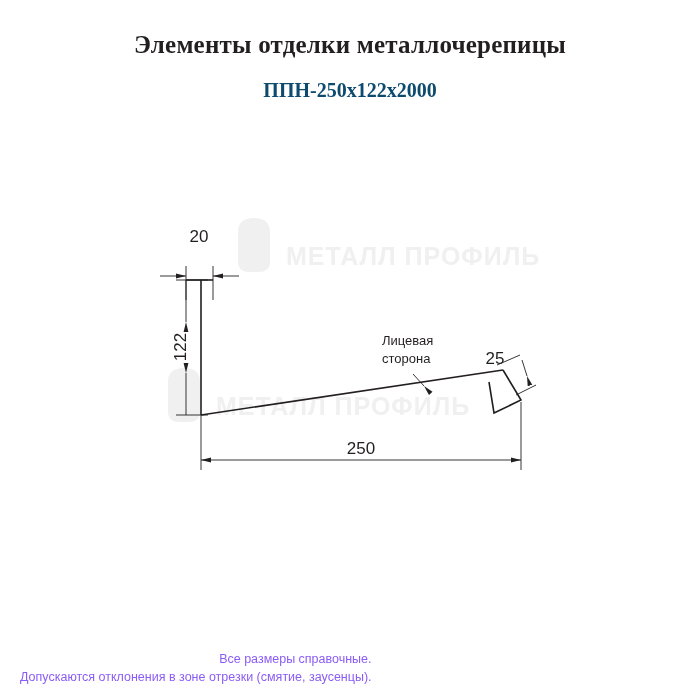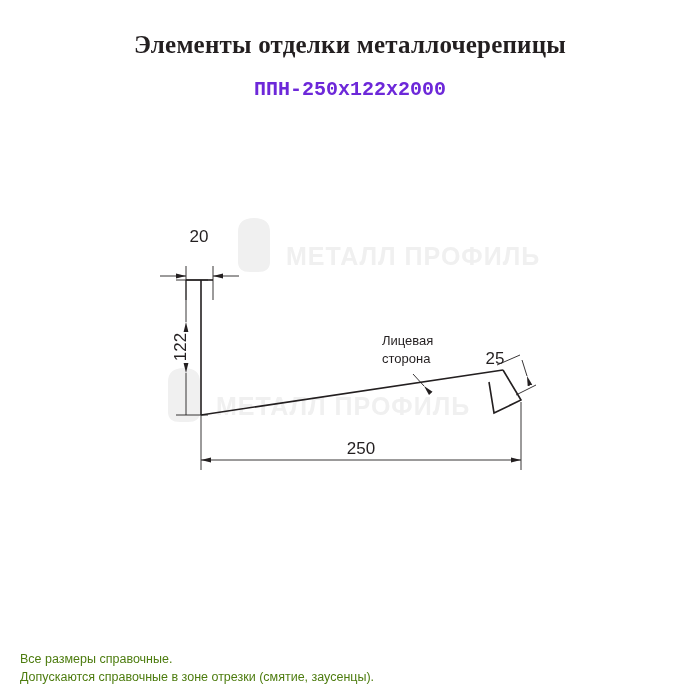--- a/index.html
+++ b/index.html
@@ -38,24 +38,24 @@
   .sub-title {
     font-family: "Liberation Serif", serif;
     font-weight: bold;
     font-size: 20px;
     color: #231f20;
     margin: 0;
     line-height: 1.2;
     padding-top: 24px;
   }
   .sub-title-2 {
-    font-family: Liberation Mono, monospace;
+    font-family: Liberation Serif, serif;
     font-weight: bold;
     font-size: 20px;
-    color: #6d28d9;
+    color: #0c4a6e;
     margin: 0;
     line-height: 1.2;
     padding-top: 10px;
   }
   .drawing {
     position: absolute;
     top: 170px;
     left: 0;
     width: 583px;
     height: 380px;
@@ -67,22 +67,23 @@
     width: 700px;
     height: 380px;
     pointer-events: none;
   }
   .footer {
     position: absolute;
     left: 20px;
     bottom: 14px;
     font-family: "Liberation Sans", sans-serif;
     font-size: 12.5px;
-    color: #4d7c0f;
+    color: #8b5cf6;
     line-height: 1.45;
+    text-align: right;
   }
   .footer div { white-space: nowrap; }
   svg { display: block; }
   .dim-text {
     font-family: "Liberation Sans", sans-serif;
     font-size: 17px;
     fill: #231f20;
   }
   .label-text {
     font-family: "Liberation Sans", sans-serif;
@@ -178,16 +179,16 @@
       <g stroke="#231f20" stroke-width="0.9" fill="none">
         <path d="M413 204 L424 216" marker-end="url(#arrR)"></path>
       </g>
       <text class="label-text" x="382" y="175">Лицевая</text>
       <text class="label-text" x="382" y="193">сторона</text>
     </svg>
   </div>
 
   <div class="footer">
     <div>Все размеры справочные.</div>
-    <div>Допускаются справочные в зоне отрезки (смятие, заусенцы).</div>
+    <div>Допускаются отклонения в зоне отрезки (смятие, заусенцы).</div>
   </div>
 
 </div>
 
 </body></html>

